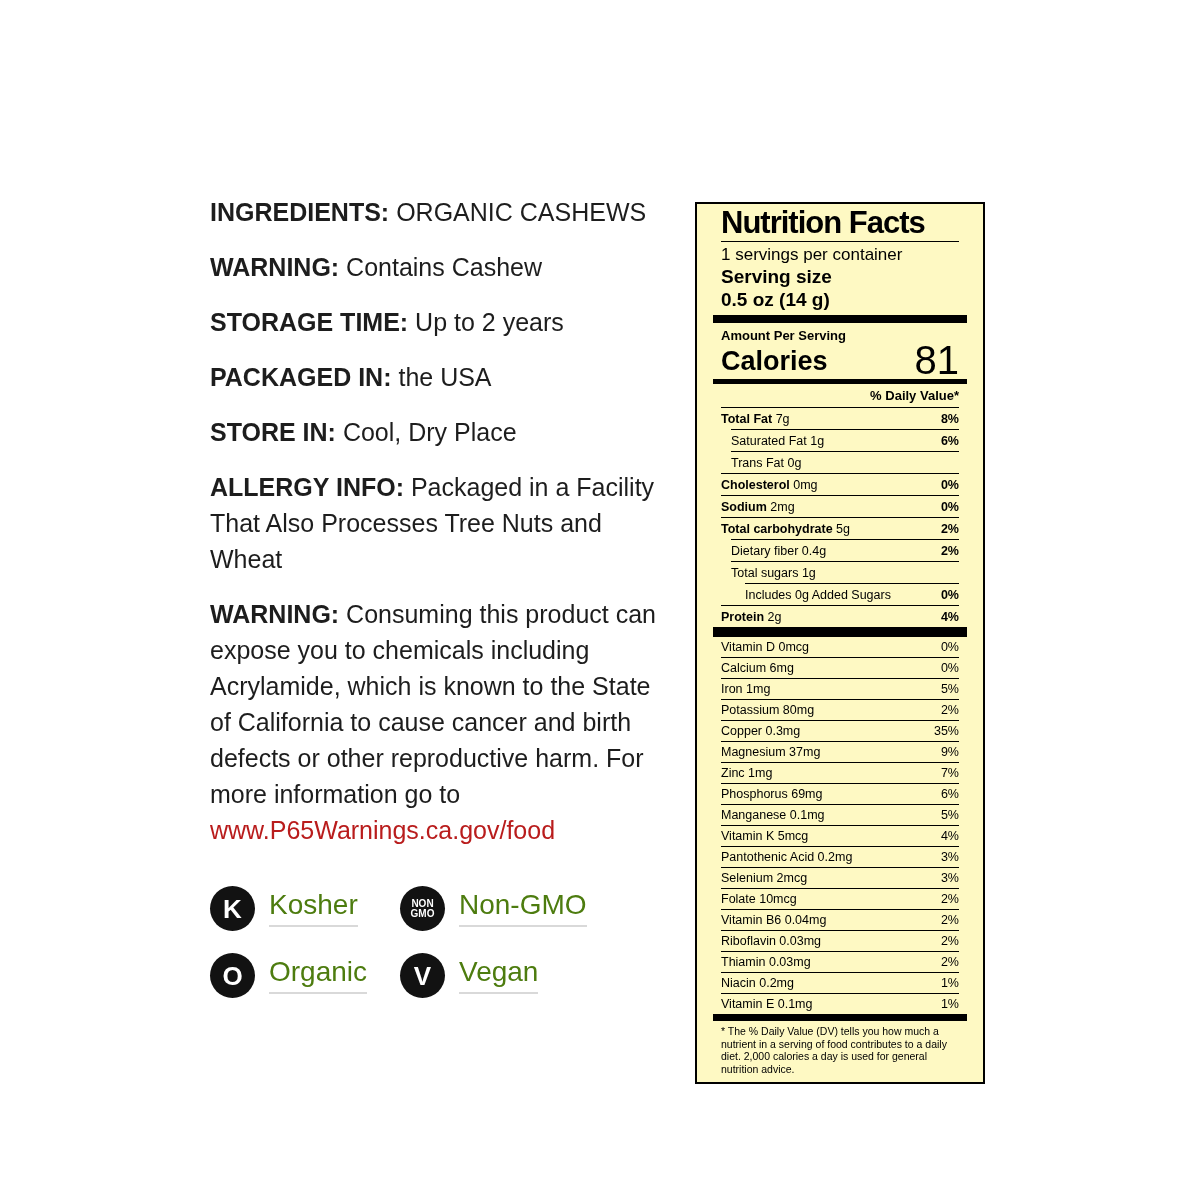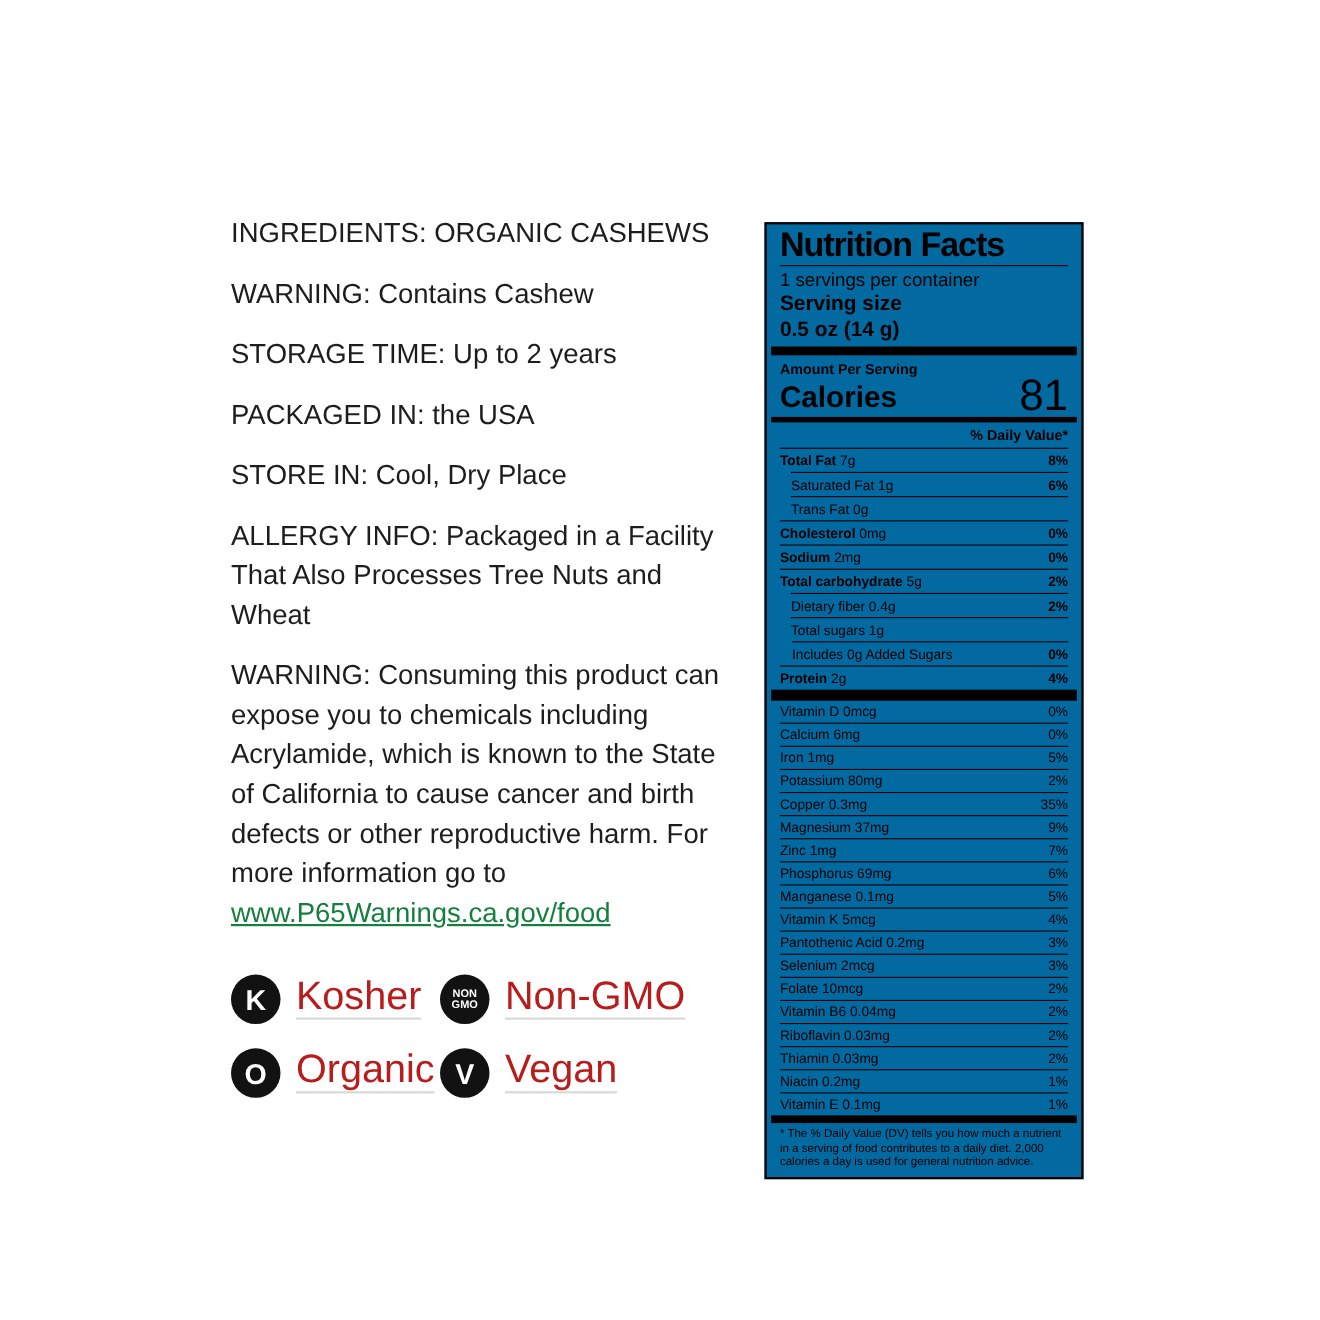--- a/index.html
+++ b/index.html
@@ -4,54 +4,54 @@
 <style>
   html,body{margin:0;padding:0;}
   body{
     width:1200px;height:1200px;background:#ffffff;position:relative;
     font-family:"Liberation Sans","DejaVu Sans",sans-serif;color:#1c1c1c;
     -webkit-font-smoothing:antialiased;
   }
   
   .left-col{position:absolute;left:210px;top:194px;width:462px;}
   .info-section{margin:0 0 19px 0;font-size:25px;line-height:36px;color:#1d1d1d;}
-  .info-section .lbl{font-weight:normal;}
-  .p65-link{color:#15803d;text-decoration:underline;cursor:pointer;}
+  .info-section .lbl{font-weight:bold;}
+  .p65-link{color:#b91c1c;cursor:pointer;}
   
   .badges{margin-top:38px;display:grid;grid-template-columns:190px auto;row-gap:22px;}
   .badge{display:flex;align-items:center;}
   .badge-icon{
     width:45px;height:45px;border-radius:50%;background:#121212;color:#fff;
     display:flex;align-items:center;justify-content:center;flex:0 0 45px;
     font-weight:bold;font-size:26px;line-height:1;margin-right:14px;
   }
   .badge-icon.small-glyph{font-size:10px;line-height:10px;text-align:center;white-space:pre-line;letter-spacing:0;}
-  .badge-label{font-size:36px;color:#b91c1c;border-bottom:2px solid #d9d9d9;padding-bottom:5px;line-height:30px;}
+  .badge-label{font-size:28px;color:#4d7c0f;border-bottom:2px solid #d9d9d9;padding-bottom:5px;line-height:30px;}
   
   .nf{
     position:absolute;left:695px;top:202px;width:290px;box-sizing:border-box;
-    border:2px solid #000;background:#0369a1;padding:0 12px;color:#000;
+    border:2px solid #000;background:#fef9c3;padding:0 24px;color:#000;
   }
   .nf-title{font-size:31px;font-weight:bold;letter-spacing:-1px;line-height:34px;padding:2px 0 1px;border-bottom:1px solid #000;}
   .nf-servings{font-size:17px;line-height:20px;padding-top:3px;}
   .nf-serving-row{display:flex;justify-content:space-between;font-size:19px;font-weight:bold;line-height:23px;padding-bottom:4px;flex-direction:column;}
   .nf-bar{height:8px;background:#000;margin:0 -8px;}
   .nf-bar-md{height:5px;background:#000;margin:2px -8px 0;}
   .nf-bar-lg{height:10px;background:#000;margin:0 -8px;}
   .nf-bar-ft{height:7px;background:#000;margin:0 -8px;}
   .nf-aps{font-size:13px;font-weight:bold;line-height:15px;padding-top:5px;}
   .nf-cal-row{display:flex;justify-content:space-between;align-items:flex-end;}
   .nf-cal-label{font-size:27px;font-weight:bold;line-height:31px;}
   .nf-cal-value{font-size:40px;font-weight:normal;line-height:34px;}
   .nf-dv-header{text-align:right;font-size:13px;font-weight:bold;line-height:16px;padding:4px 0 3px;}
   .nf-row{display:flex;justify-content:space-between;align-items:center;border-top:1px solid #000;height:21px;font-size:12.5px;}
   .nf-row .b{font-weight:bold;}
   .nf-row .dvb{font-weight:bold;}
   .nf-row.ind1{margin-left:10px;}
-  .nf-row.ind2{margin-left:11px;}
+  .nf-row.ind2{margin-left:24px;}
   .nf-micro .nf-row{height:20px;}
   .nf-micro .nf-row:first-child{border-top:none;}
   .nf-footnote{font-size:10.5px;line-height:12.5px;padding:4px 0 7px;color:#000;}
 </style>
 </head>
 <body>
 
 <div class="left-col">
   <div>
       <p class="info-section"><span class="lbl">INGREDIENTS:</span> ORGANIC CASHEWS</p>

